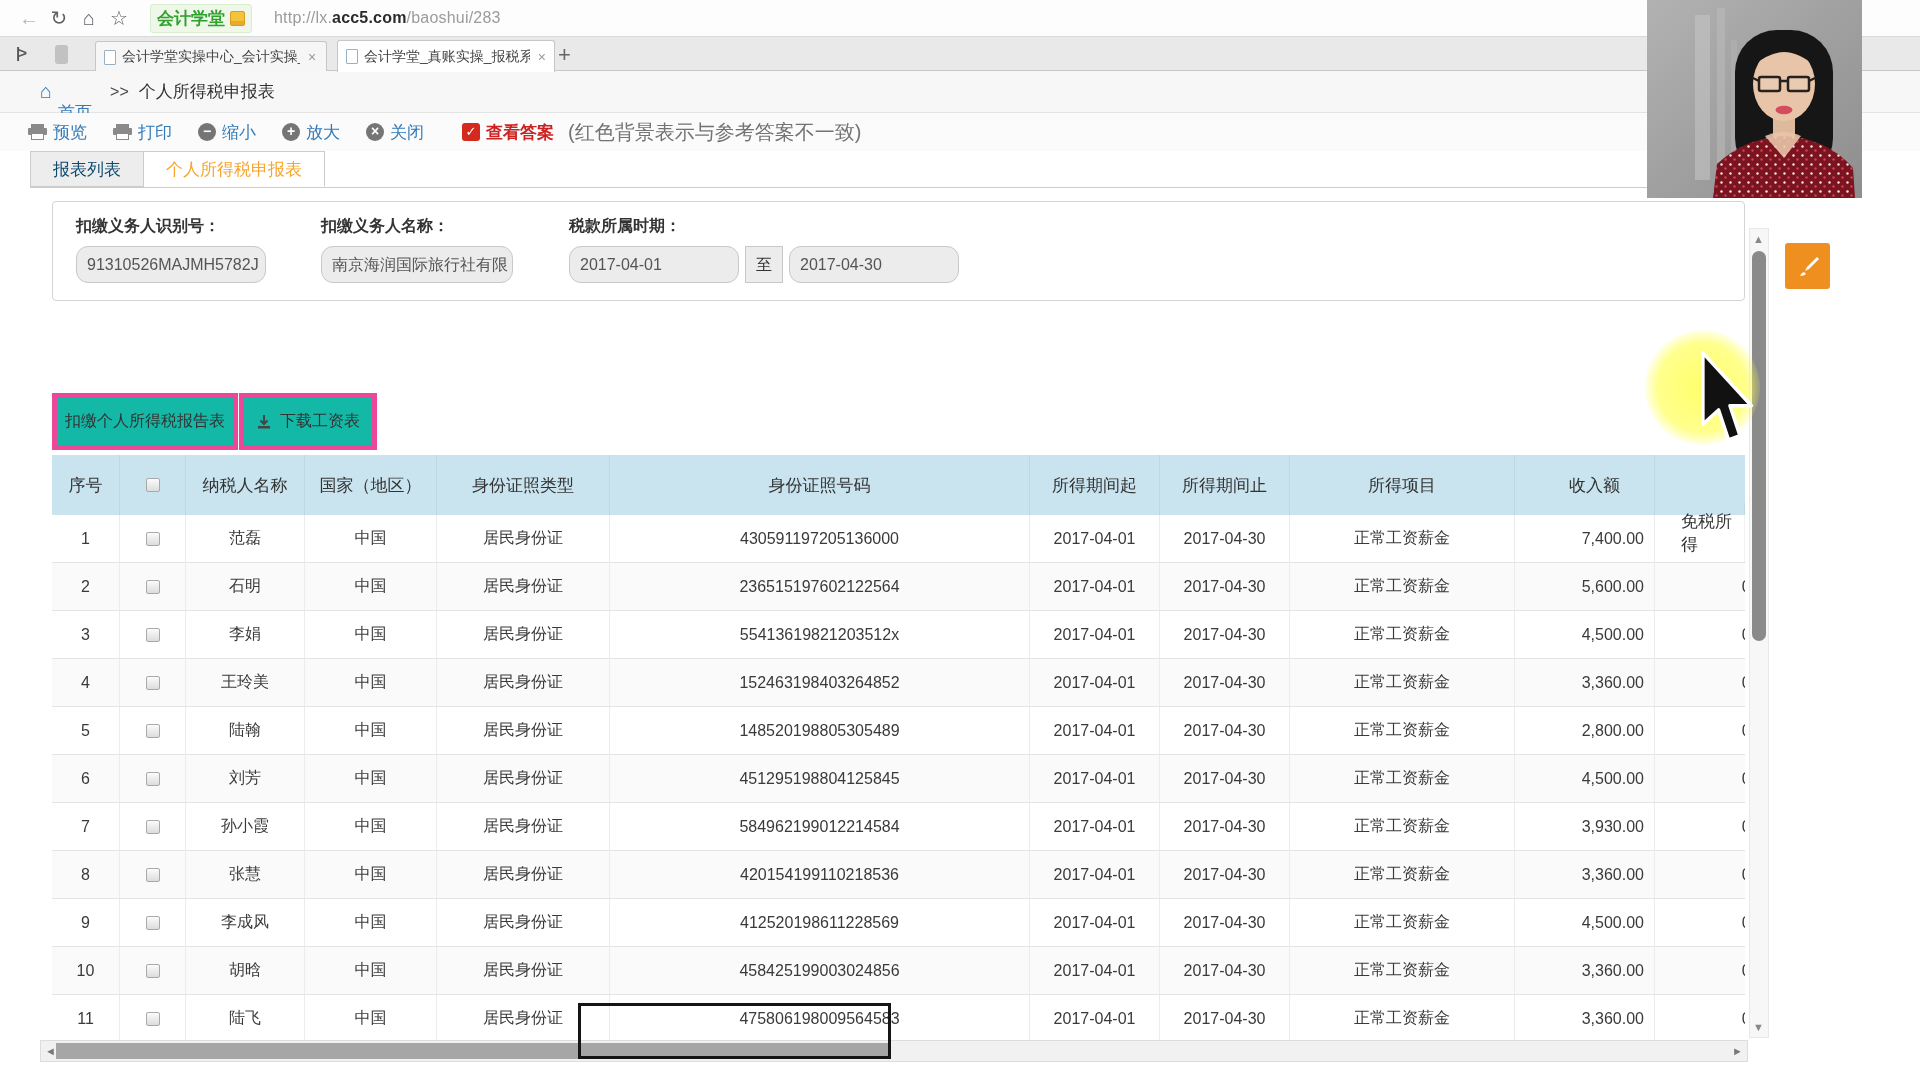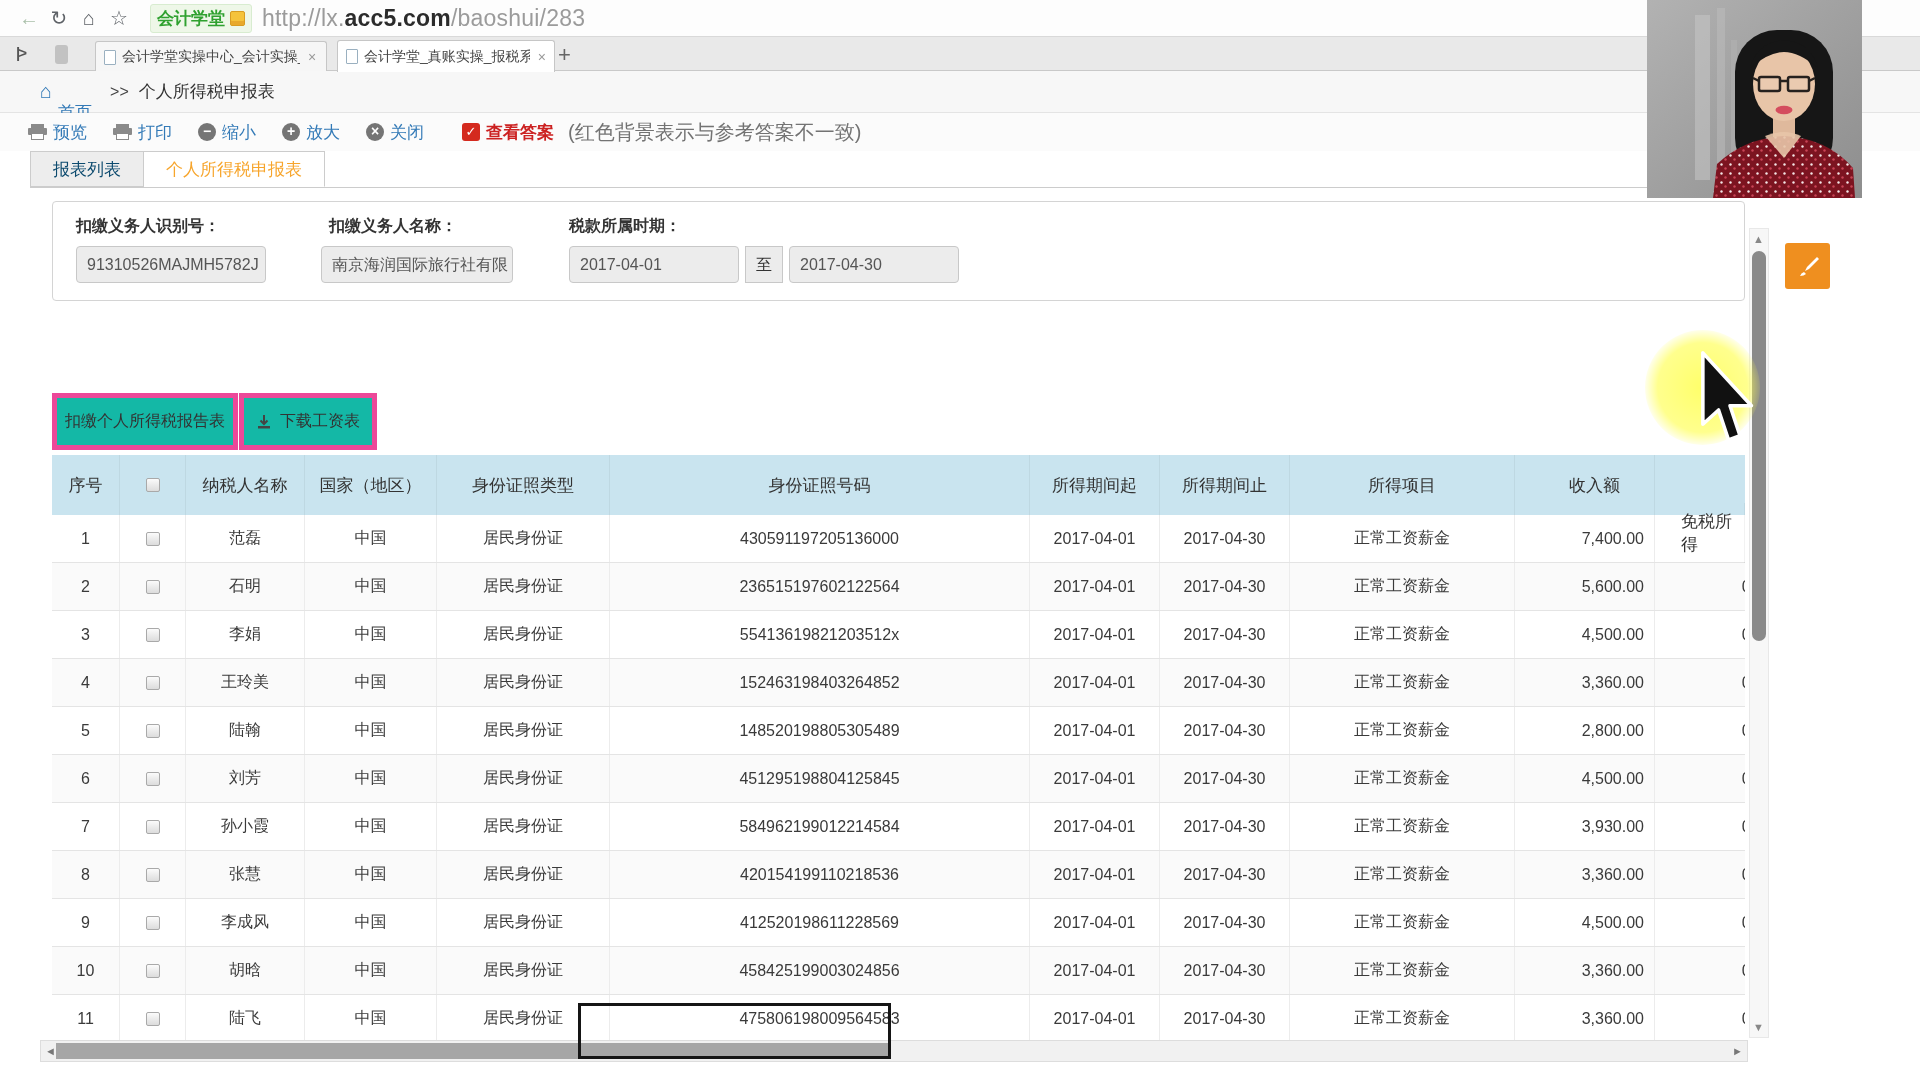--- a/index.html
+++ b/index.html
@@ -10,21 +10,21 @@
   
   .topbar { left:0; top:0; width:1920px; height:37px; background:#fdfdfd;
     border-bottom:1px solid #d9d9d9; display:flex; align-items:center; }
   .nav-ico { font-size:20px; color:#5f6368; width:30px; text-align:center; cursor:default; }
   .nav-ico.back { color:#a9bfa9; margin-left:14px; }
   .site-badge { display:flex; align-items:center; margin:0 10px 0 16px; background:#eef7e8;
     border:1px solid #d8ecd0; border-radius:3px; padding:2px 6px; gap:5px; }
   .site-badge b { color:#2fa12f; font-size:17px; font-weight:bold; }
   .badge-ico { width:15px; height:15px; background:#f5c33b; border-radius:2px;
     box-shadow:inset 0 -4px 0 #e8a92c; border:1px solid #d99c22; }
-  .url { font-size:23px; color:#9b9b9b; letter-spacing:.2px; }
+  .url { font-size:16px; color:#9b9b9b; margin-left:12px; letter-spacing:.2px; }
   .url b { color:#2b2b2b; font-weight:bold; }
 
   .tabstrip { left:0; top:37px; width:1920px; height:34px; background:#e9e9e9;
     border-bottom:1px solid #c9c9c9; }
   .panel-toggle { left:16px; top:44px; font-size:15px; font-weight:bold; color:#555; letter-spacing:-2px; }
   .dev-ico { left:55px; top:45px; width:13px; height:19px; background:#c2c2c2; border-radius:3px; }
   .btab { top:41px; height:31px; background:#f6f6f6; border:1px solid #c6c6c6; border-bottom:none;
     border-radius:3px 3px 0 0; display:flex; align-items:center; padding:0 8px; font-size:14px; color:#444; }
   .btab.active { background:#fff; height:32px; top:40px; z-index:3; }
   .btab .doc { width:12px; height:15px; border:1px solid #9ab0c0; background:#fff; margin-right:6px; flex:none;
@@ -58,21 +58,21 @@
   .ptabs { left:30px; top:151px; width:1715px; height:37px; border-bottom:1px solid #ccc; }
   .ptab { float:left; height:36px; line-height:36px; padding:0 22px; border:1px solid #ccc;
     background:#ededed; font-size:17px; color:#0c4a6e; margin-bottom:-1px; }
   .ptab.active { background:#fff; color:#f7a52c; border-bottom:1px solid #fff; border-left:none; }
 
   
   .formpanel { left:52px; top:201px; width:1693px; height:100px; border:1px solid #d4d4d4;
     border-radius:4px; background:#fff; }
   .flabel { position:absolute; top:14px; font-size:16px; font-weight:bold; color:#333; }
   .finput { position:absolute; top:44px; height:37px; background:#ececec; border:1px solid #c8c8c8;
-    border-radius:4px; font-size:16px; color:#555; padding:0 10px; line-height:35px; overflow:hidden;
+    border-radius:12px; font-size:16px; color:#555; padding:0 10px; line-height:35px; overflow:hidden;
     white-space:nowrap; }
   .tobox { position:absolute; top:44px; width:38px; height:37px; background:#ececec;
     border:1px solid #c8c8c8; text-align:center; line-height:35px; font-size:16px; color:#333; }
 
   
   .act { background:#14b8a6; border:5px solid #ec4899; display:flex; align-items:center;
     justify-content:center; gap:8px; font-size:16px; color:#333; }
 
   
   .tbl { left:52px; top:455px; width:1693px; height:585px; overflow:hidden; background:#a16207; }
@@ -191,21 +191,21 @@
 </div>
 
 <div class="abs ptabs">
   <div class="ptab">报表列表</div>
   <div class="ptab active">个人所得税申报表</div>
 </div>
 
 <div class="abs formpanel">
   <span class="flabel" style="left:23px;">扣缴义务人识别号：</span>
   <div class="finput" style="left:23px; width:190px;">91310526MAJMH5782J</div>
-  <span class="flabel" style="left:276px;">扣缴义务人名称：</span>
+  <span class="flabel" style="left:268px;">扣缴义务人名称：</span>
   <div class="finput" style="left:268px; width:192px;">南京海润国际旅行社有限</div>
   <span class="flabel" style="left:516px;">税款所属时期：</span>
   <div class="finput" style="left:516px; width:170px;">2017-04-01</div>
   <div class="tobox" style="left:692px;">至</div>
   <div class="finput" style="left:736px; width:170px;">2017-04-30</div>
 </div>
 
 <div class="abs act" style="left:52px; top:393px; width:186px; height:57px;">
   <span>扣缴个人所得税报告表</span>
 </div>

